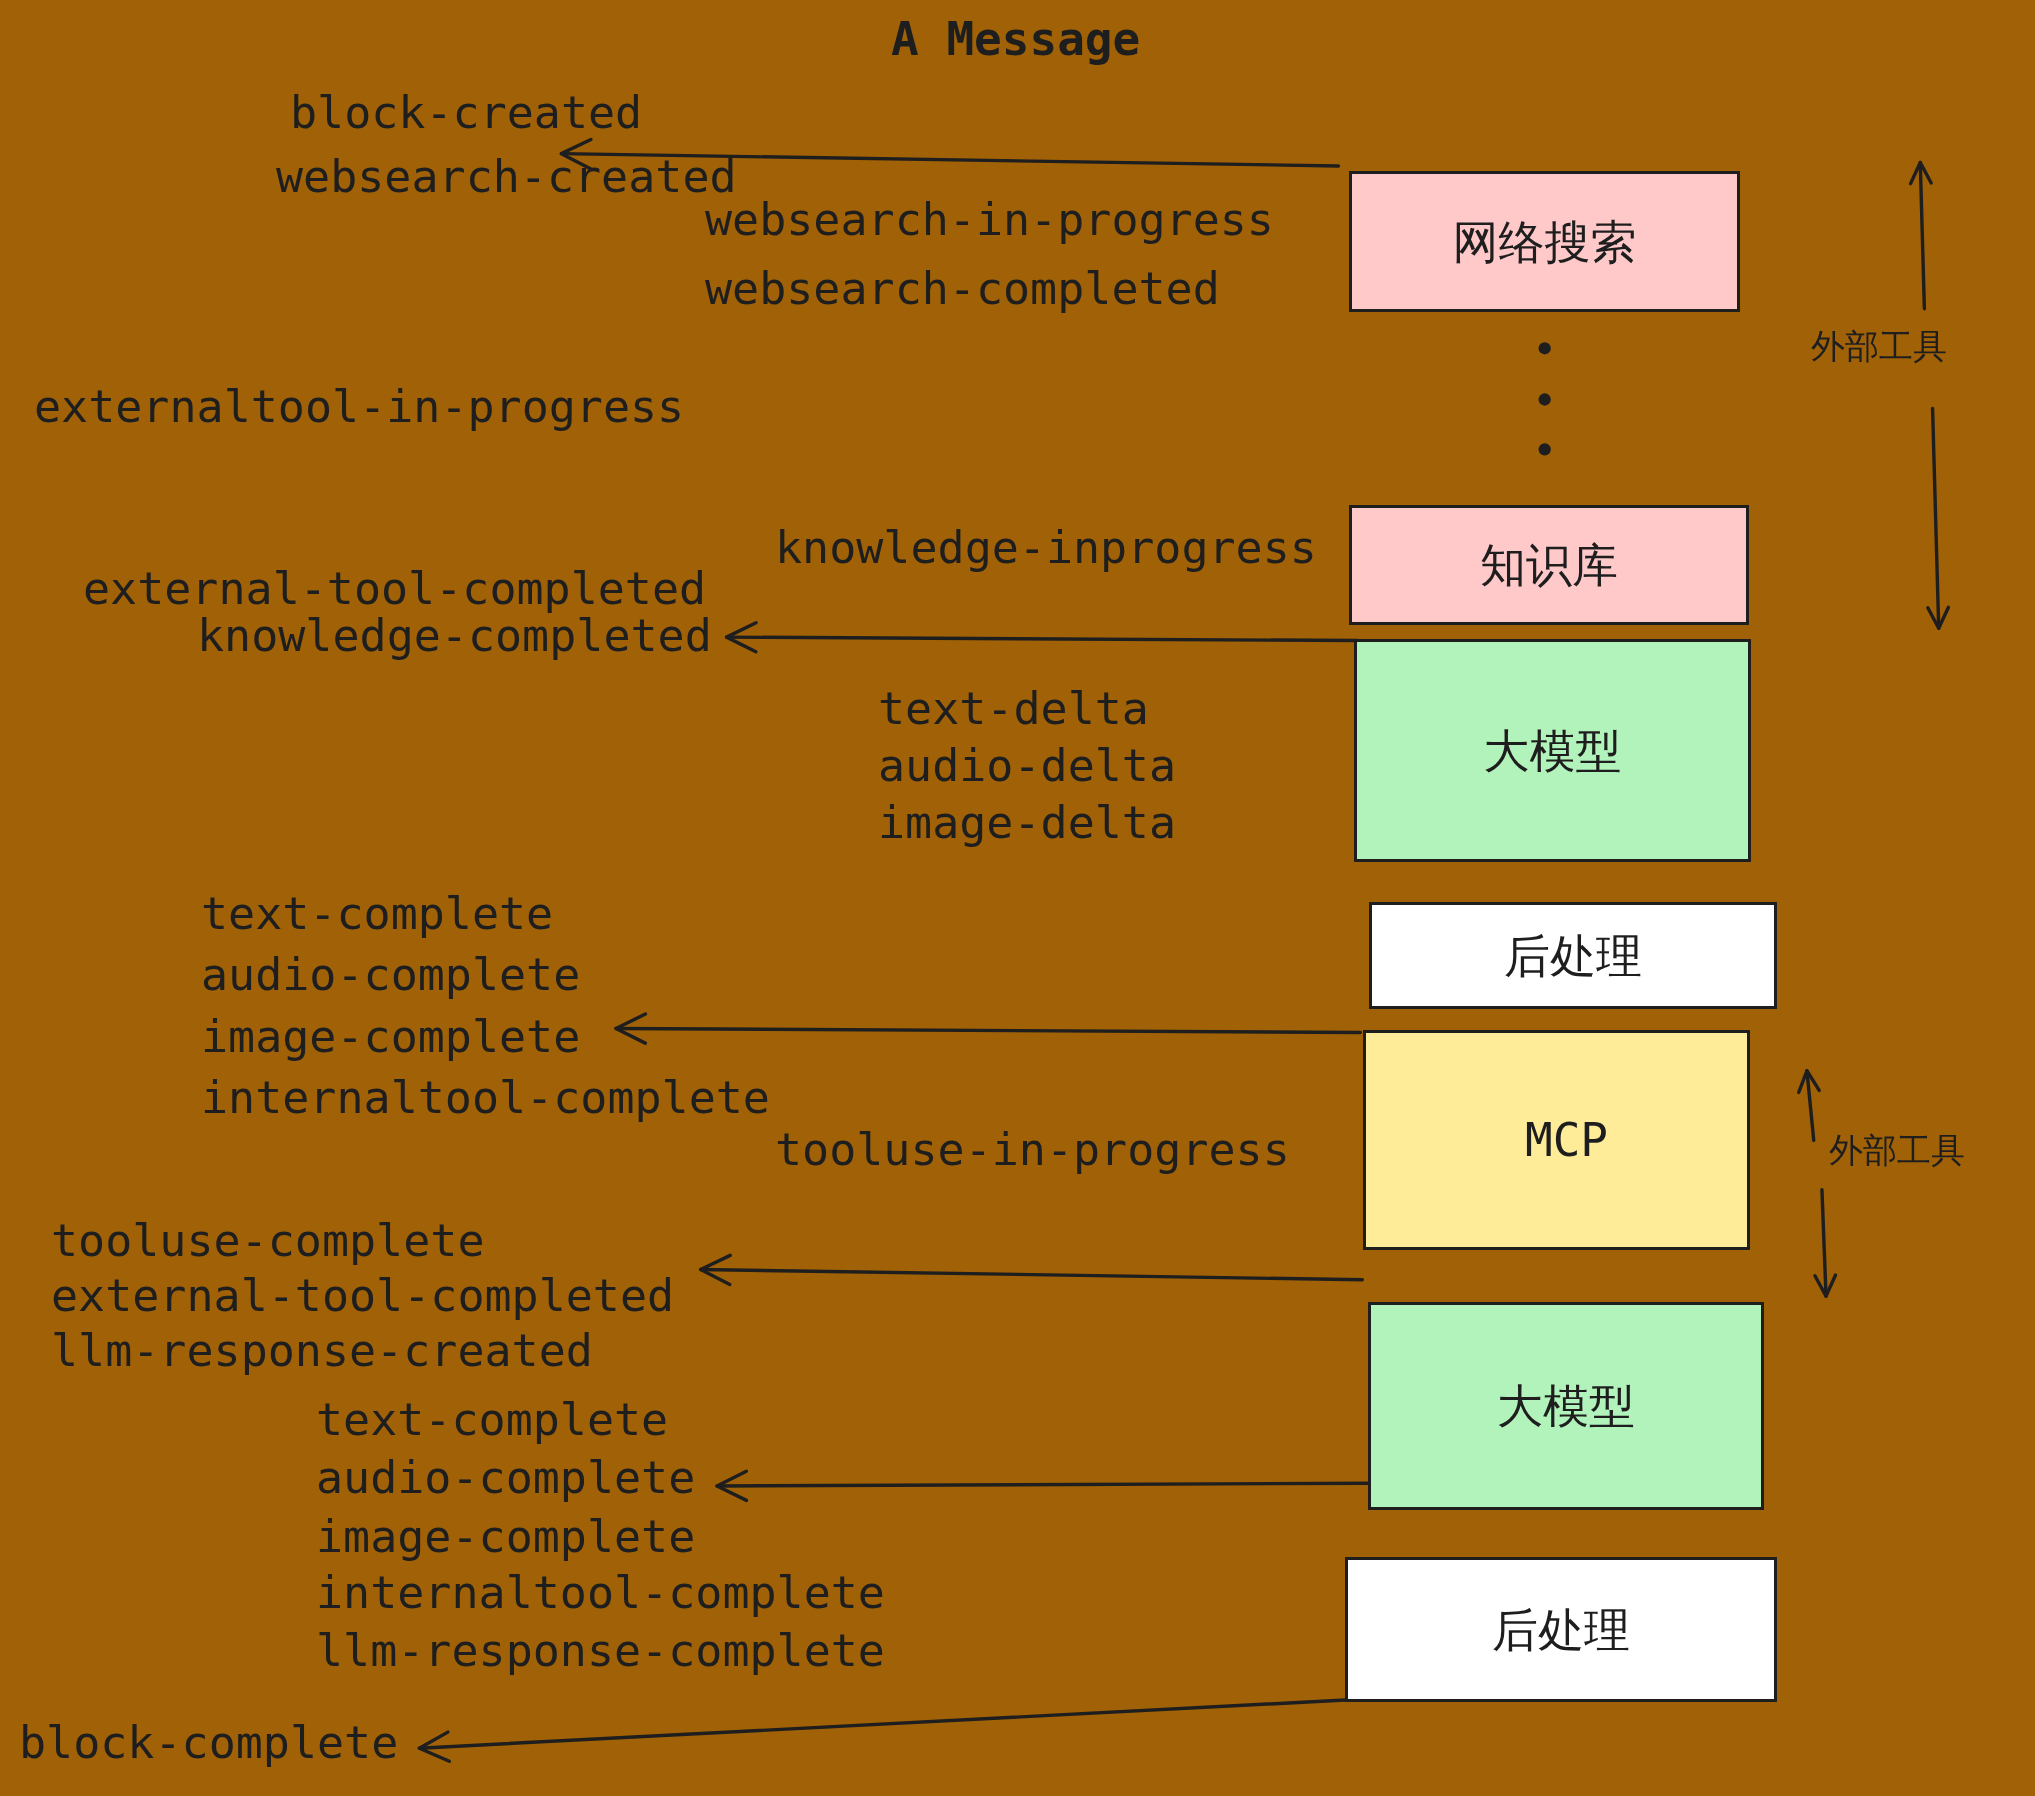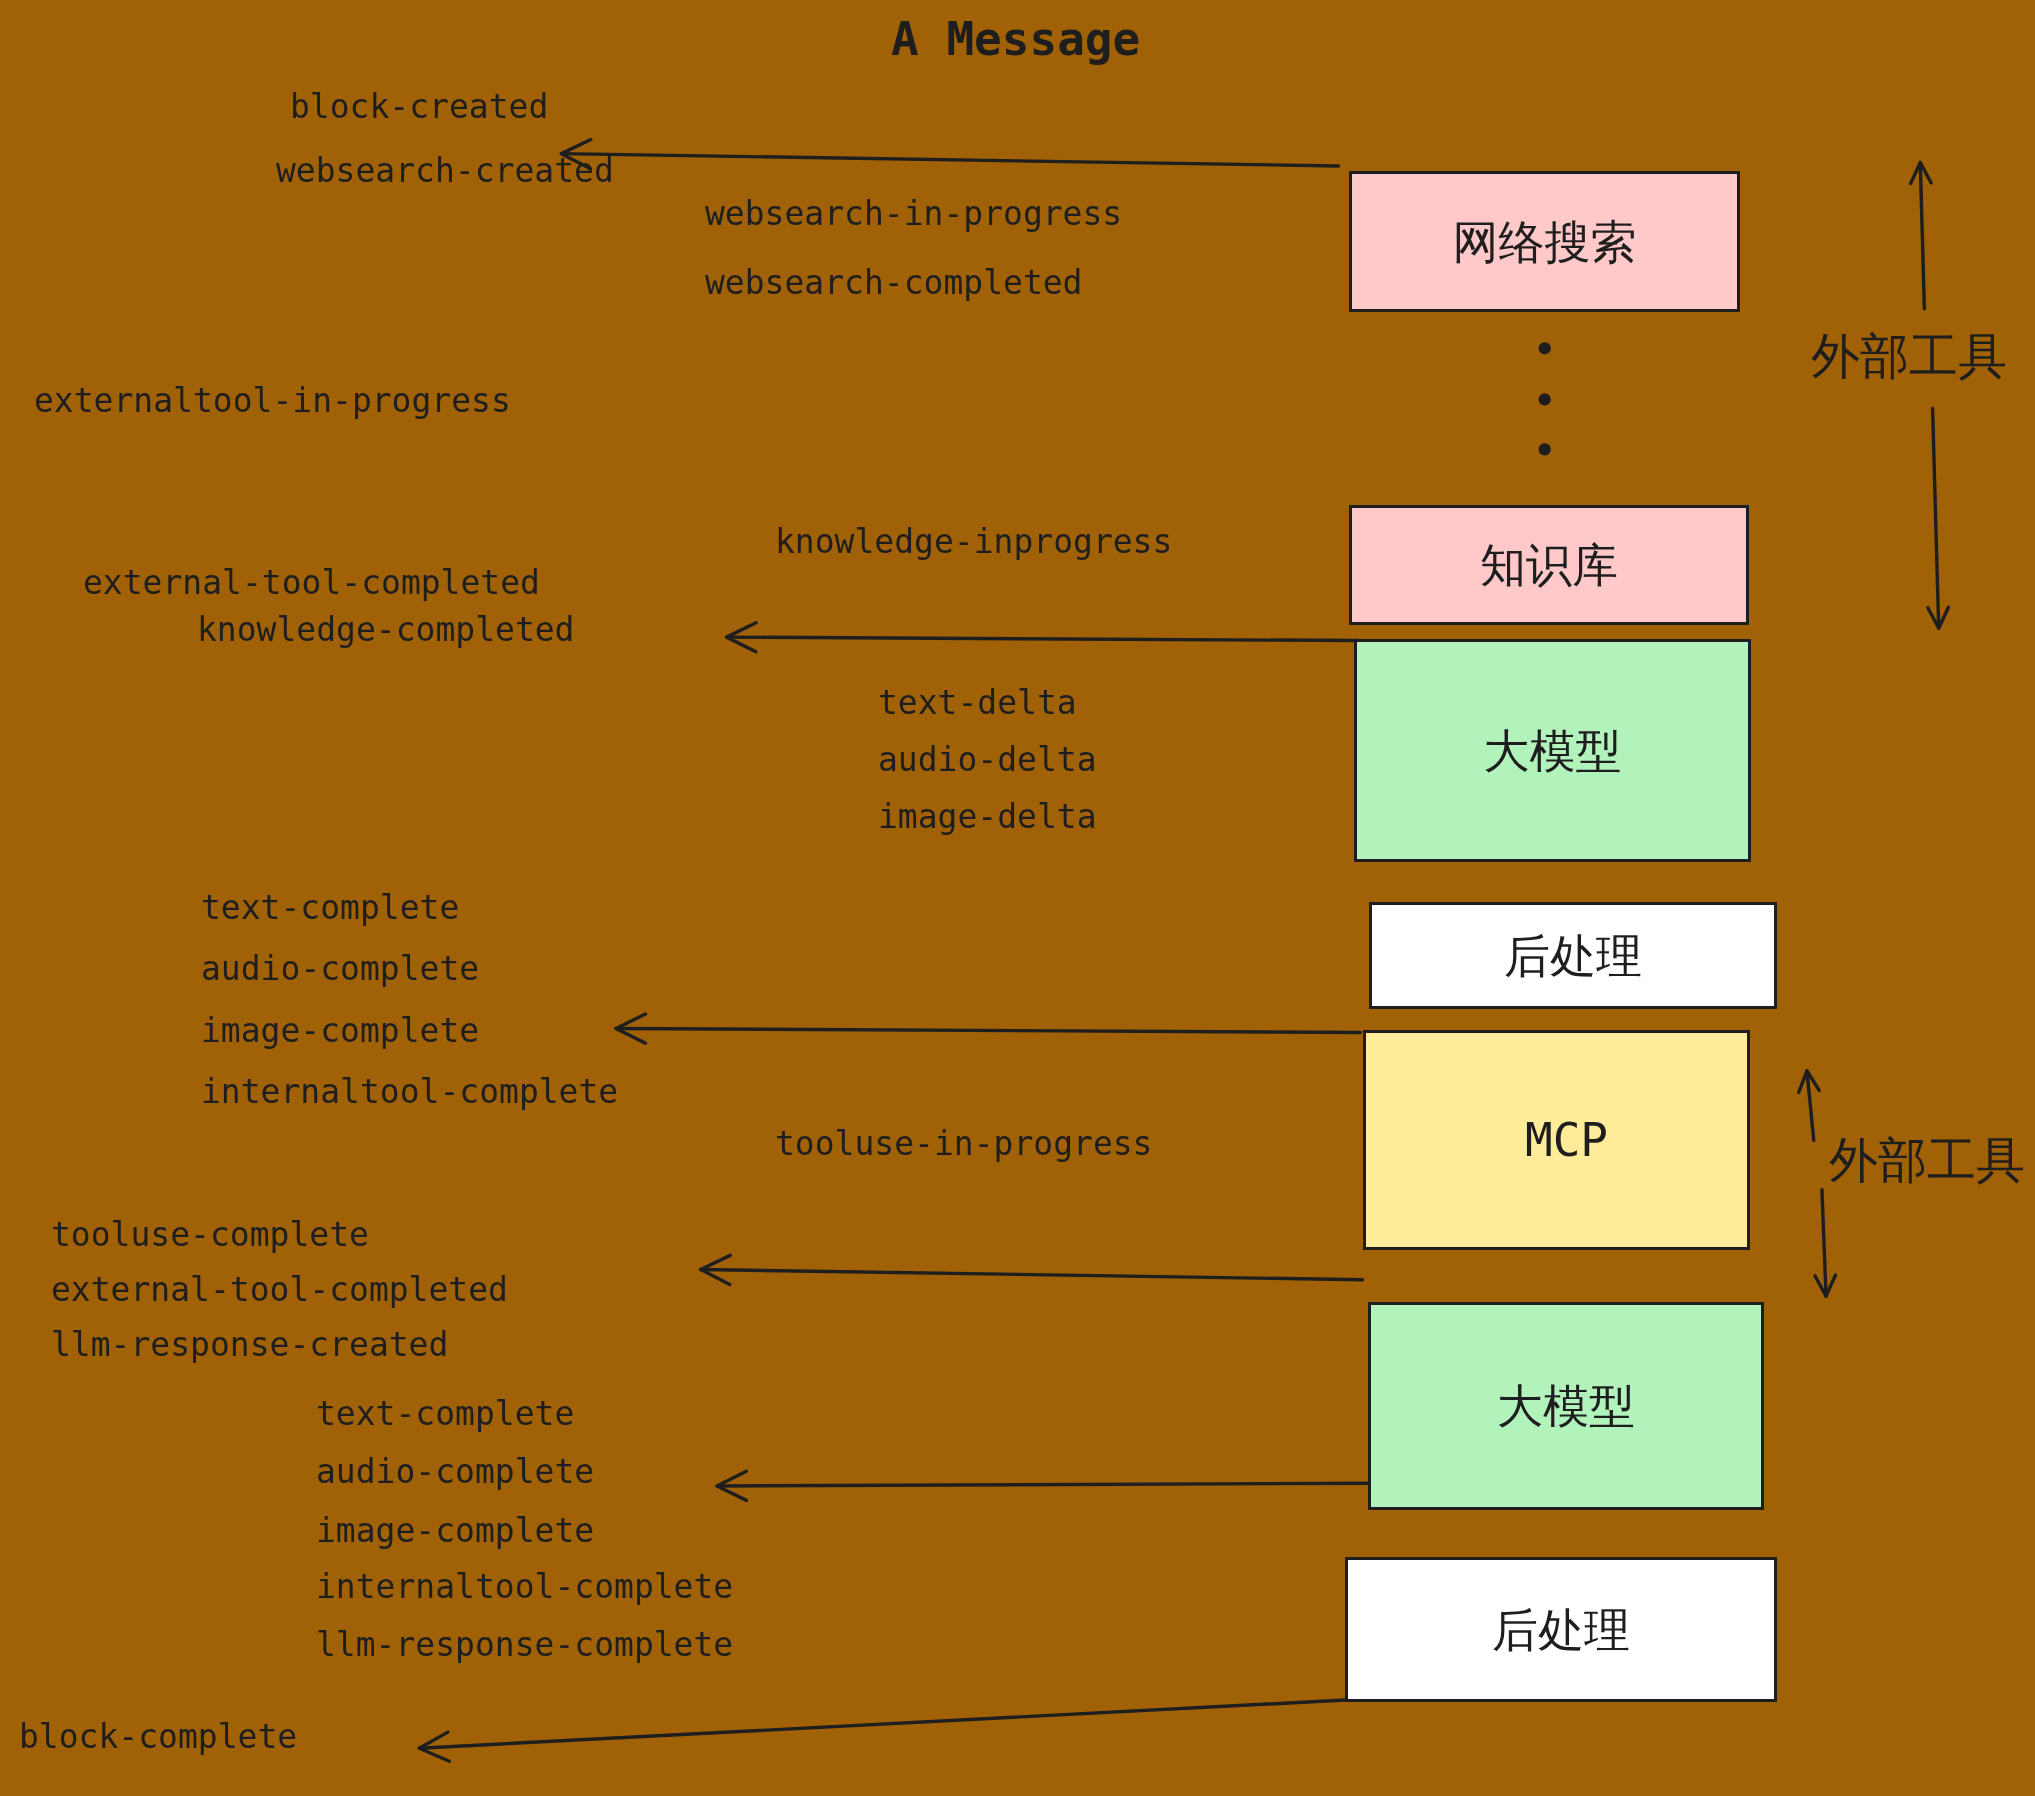--- a/index.html
+++ b/index.html
@@ -5,33 +5,33 @@
   html,body { margin:0; padding:0; background:#ffffff; }
   #canvas {
     position:relative; width:2035px; height:1796px; background:#a16207;
     font-family:"DejaVu Sans Mono","Liberation Mono",monospace; color:#1e1e1e; overflow:hidden;
   }
   #arrow-layer { position:absolute; left:0; top:0; width:2035px; height:1796px; }
   .title {
     position:absolute; left:891px; top:16.4px; font-size:46px; line-height:1;
     white-space:pre; font-weight:bold;
   }
-  .ev { position:absolute; font-size:33px; line-height:1; white-space:pre; }
+  .ev { position:absolute; font-size:45px; line-height:1; white-space:pre; }
   .box {
     position:absolute; box-sizing:border-box; border:3.4px solid #1e1e1e;
     display:flex; align-items:center; justify-content:center;
   }
   .box .lbl {
     font-family:"DejaVu Sans","Liberation Sans",sans-serif;
     font-size:46px; line-height:1; white-space:pre;
   }
   .box.mono .lbl { font-family:"DejaVu Sans Mono","Liberation Mono",monospace; font-size:46px; }
   .side {
-    position:absolute; font-family:Liberation Sans, sans-serif;
-    font-size:49px; line-height:1; white-space:pre;text-align:center;
+    position:absolute; font-family:Liberation Mono, monospace;
+    font-size:34px; line-height:1; white-space:pre;text-align:center;
   }
 </style>
 </head>
 <body>
 
 <div id="canvas">
   <svg id="arrow-layer" viewBox="0 0 2980 2630" xmlns="http://www.w3.org/2000/svg">
       <g>
         <line x1="1960" y1="243" x2="822" y2="225" stroke="#1e1e1e" stroke-width="5" stroke-linecap="round"></line>
         <polyline points="864.6681254999074,246.98706588711073 822,225 865.3421557136685,204.37337792821822" fill="none" stroke="#1e1e1e" stroke-width="5" stroke-linecap="round" stroke-linejoin="round"></polyline>

